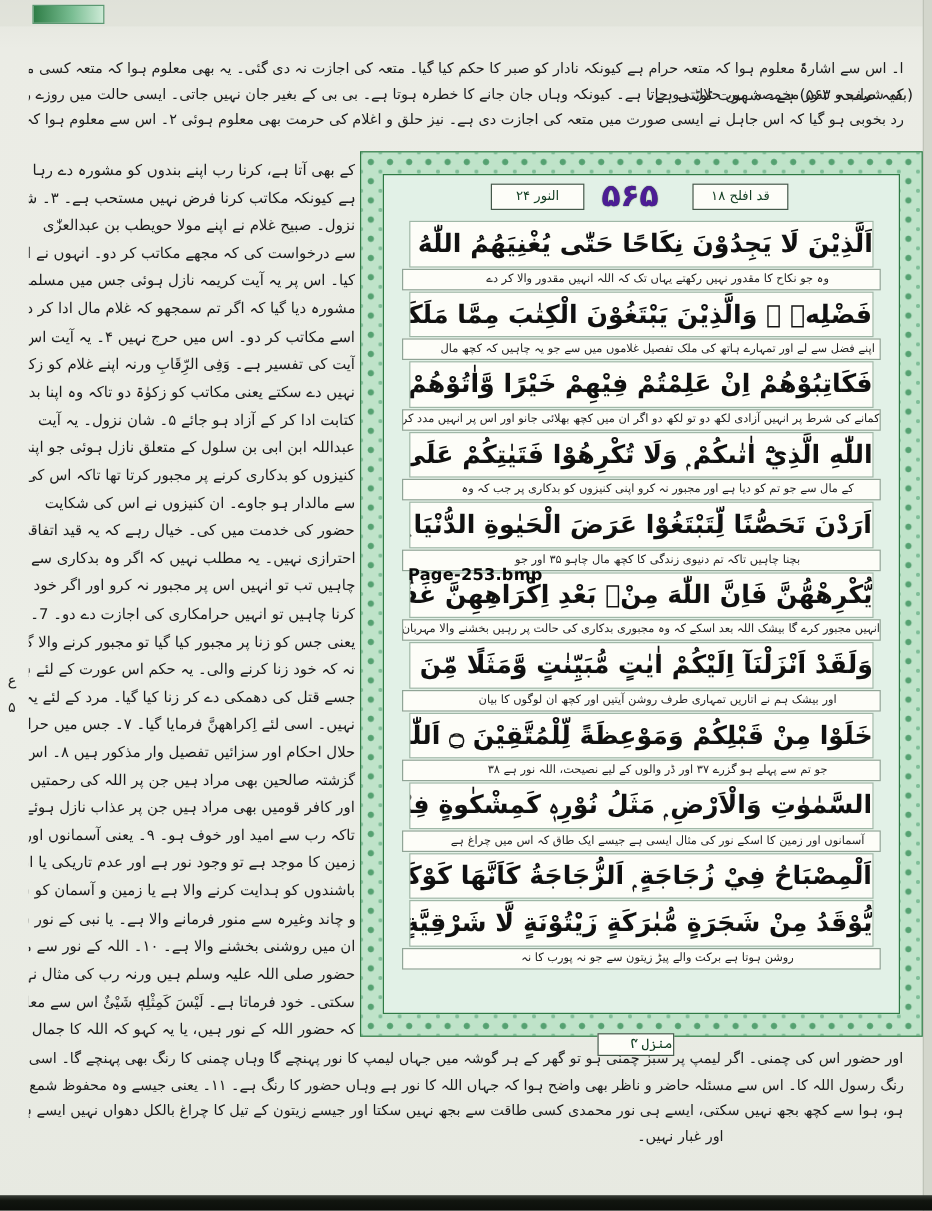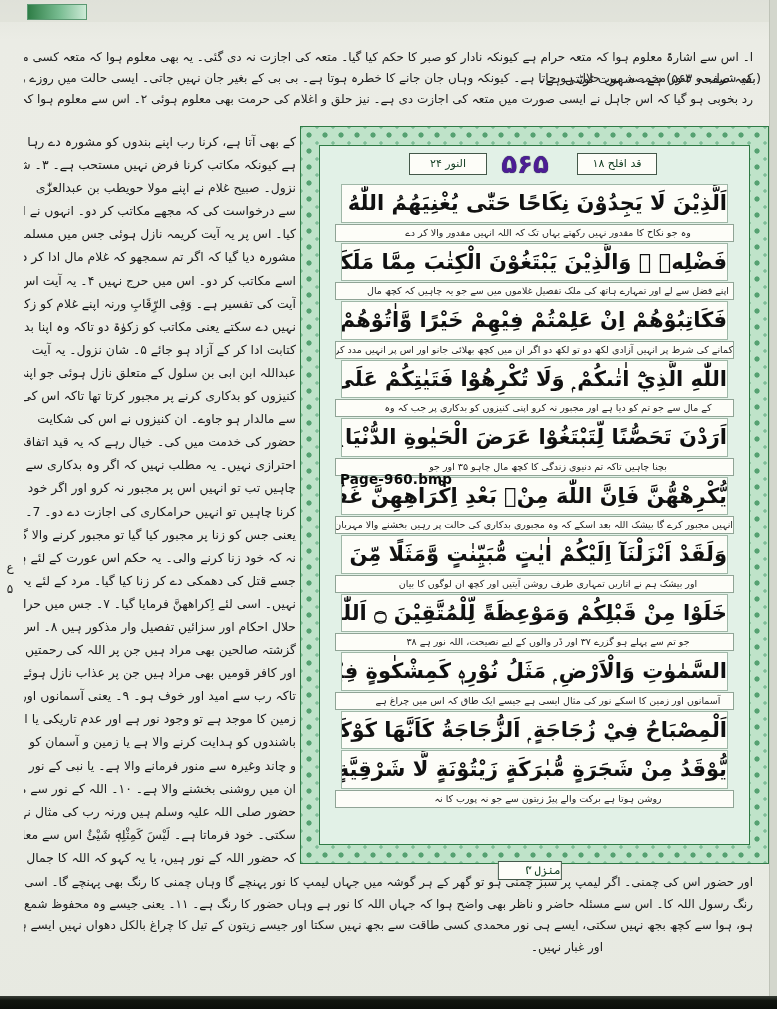--- a/index.html
+++ b/index.html
@@ -171,21 +171,21 @@
           <div class="ar-line">السَّمٰوٰتِ وَالْاَرْضِ ۭ مَثَلُ نُوْرِهٖ كَمِشْكٰوةٍ فِيْهَا مِصْبَاحٌ ۭ</div>
           <div class="ur-line">آسمانوں اور زمین کا اسکے نور کی مثال ایسی ہے جیسے ایک طاق کہ اس میں چراغ ہے</div>
           <div class="ar-line">اَلْمِصْبَاحُ فِيْ زُجَاجَةٍ ۭ اَلزُّجَاجَةُ كَاَنَّهَا كَوْكَبٌ دُرِّيٌّ</div>
           <div class="ar-line">يُّوْقَدُ مِنْ شَجَرَةٍ مُّبٰرَكَةٍ زَيْتُوْنَةٍ لَّا شَرْقِيَّةٍ وَّلَا</div>
           <div class="ur-line">روشن ہوتا ہے برکت والے پیڑ زیتون سے جو نہ پورب کا نہ</div>
         </div>
     </div>
     <div class="manzil rtl">منزل ۴</div>
   </div>
 
-  <div class="page-label">Page-960.bmp</div>
+  <div class="page-label">Page-253.bmp</div>
 
   <div class="bottom-para rtl" id="bottompara">
       <div class="bline">اور حضور اس کی چمنی۔ اگر لیمپ پر سبز چمنی ہو تو گھر کے ہر گوشہ میں جہاں لیمپ کا نور پہنچے گا وہاں چمنی کا رنگ بھی پہنچے گا۔ اسی طرح تمام جہان میں نور اللہ کا ہے اور</div>
       <div class="bline">رنگ رسول اللہ کا۔ اس سے مسئلہ حاضر و ناظر بھی واضح ہوا کہ جہاں اللہ کا نور ہے وہاں حضور کا رنگ ہے۔ ۱۱۔ یعنی جیسے وہ محفوظ شمع جو طاق فانوس وغیرہ سے محفوظ</div>
       <div class="bline">ہو، ہوا سے کچھ بجھ نہیں سکتی، ایسے ہی نور محمدی کسی طاقت سے بجھ نہیں سکتا اور جیسے زیتون کے تیل کا چراغ بالکل دھواں نہیں ایسے ہی دین اسلام میں کوئی دھواں</div>
       <div class="bline short">اور غبار نہیں۔</div>
     </div>
 
   <div class="bottom-bar"></div>
 

